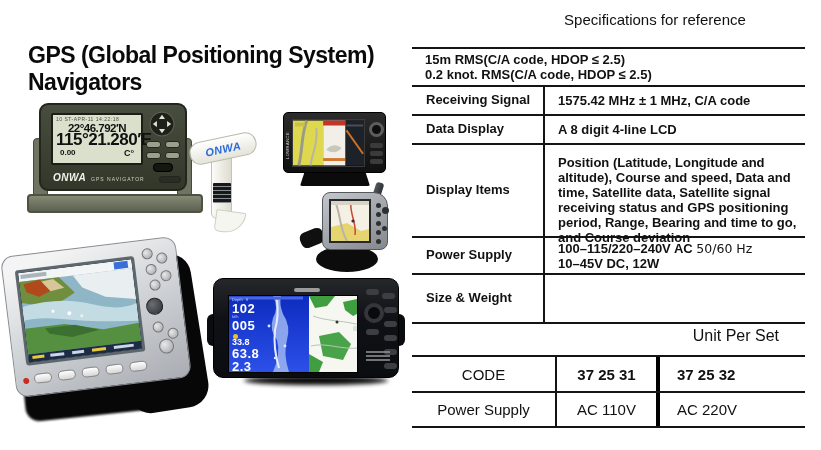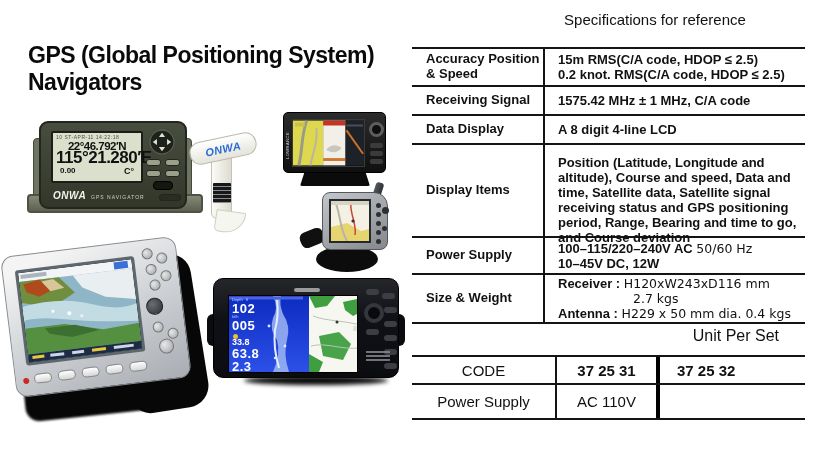--- a/index.html
+++ b/index.html
@@ -34,21 +34,21 @@
   .code-c2 { width:103px; border-right:4px solid #000000; justify-content:center; font-weight:bold; }
   .code-c3 { flex:1; padding-left:17px; font-weight:bold; }
   .code-row.r2 .code-c2, .code-row.r2 .code-c3 { font-weight:normal; }
 
   
   .d1 { left:25px; top:103px; width:235px; height:135px; }
   .d1 .brk-l { left:8px; top:35px; width:15px; height:72px; background:#6e7462; border:1px solid #454a3b; border-radius:4px; }
   .d1 .brk-r { left:152px; top:35px; width:15px; height:72px; background:#6e7462; border:1px solid #454a3b; border-radius:4px; }
   .d1 .brk-b { left:2px; top:91px; width:176px; height:19px; border:2px solid #4d5243;
                background:linear-gradient(#858a76,#5c6150); border-radius:4px; }
-  .d1 .body { left:14px; top:18px; width:148px; height:88px; background:linear-gradient(#474d3f,#32372a);
+  .d1 .body { left:14px; top:0; width:148px; height:88px; background:linear-gradient(#474d3f,#32372a);
               border:2px solid #22261c; border-radius:9px; }
   .d1 .screen { left:10px; top:8px; width:92px; height:52px; background:#dae0cc;
                 border:2px solid #1b1e16; border-radius:2px; padding:1px 3px; }
   .d1 .lcd-status { font-size:5px; color:#4a4f42; letter-spacing:0.5px; white-space:nowrap; }
   .d1 .lcd-lat { font-size:11.5px; font-weight:bold; text-align:center; line-height:12px; letter-spacing:-0.5px; }
   .d1 .lcd-lon { font-size:17px; font-weight:bold; text-align:center; line-height:12px; letter-spacing:-0.5px; }
   .d1 .lcd-bot { display:flex; justify-content:space-between; padding:2px 4px 0 4px; }
   .d1 .lcd-spd { font-size:8px; font-weight:bold; }
   .d1 .lcd-crs { font-size:9px; font-weight:bold; }
   .d1 .pad { left:108px; top:6px; width:26px; height:26px; }
@@ -333,21 +333,20 @@
       <div class="abs logo-lines"></div>
     </div>
     <div class="abs floor-shadow"></div>
   </div>
 
   <div class="abs spec-header">Specifications for reference</div>
 
   <div class="abs spec-table">
 
     <div class="spec-row" style="height:38px;">
-      <div class="spec-label">Accuracy Position &amp; Speed</div>
       <div class="spec-value">
         <div>15m RMS(C/A code, HDOP ≤ 2.5)</div>
         <div>0.2 knot. RMS(C/A code, HDOP ≤ 2.5)</div>
       </div>
     </div>
 
     <div class="spec-row" style="height:29px;">
       <div class="spec-label vcenter">Receiving Signal</div>
       <div class="spec-value vcenter">1575.42 MHz ± 1 MHz, C/A code</div>
     </div>
@@ -368,41 +367,31 @@
         <div>
           <span>100–115/220–240V AC</span>
           <span class="thin">50/60 Hz</span>
         </div>
         <div>10–45V DC, 12W</div>
       </div>
     </div>
 
     <div class="spec-row" style="height:49px;">
       <div class="spec-label vcenter">Size &amp; Weight</div>
-      <div class="spec-value vcenter">
-        <div>
-          <span>Receiver :</span>
-          <span class="thin">H120xW243xD116 mm</span>
-        </div>
-        <div class="thin indent">2.7 kgs</div>
-        <div>
-          <span>Antenna :</span>
-          <span class="thin">H229 x 50 mm dia. 0.4 kgs</span>
-        </div>
-      </div>
     </div>
   </div>
 
   <div class="abs unit-per-set">Unit Per Set</div>
 
   <div class="abs code-table">
-    <div class="code-row" style="height:28px;">
+    <div class="code-row" style="height:36px;">
       <div class="code-c1">CODE</div>
       <div class="code-c2">37 25 31</div>
       <div class="code-c3">37 25 32</div>
     </div>
     <div class="code-row r2" style="height:35px;">
       <div class="code-c1">Power Supply</div>
       <div class="code-c2">AC 110V</div>
+      <div class="code-c3">AC 220V</div>
     </div>
   </div>
 
 </div>
 
 </body></html>

